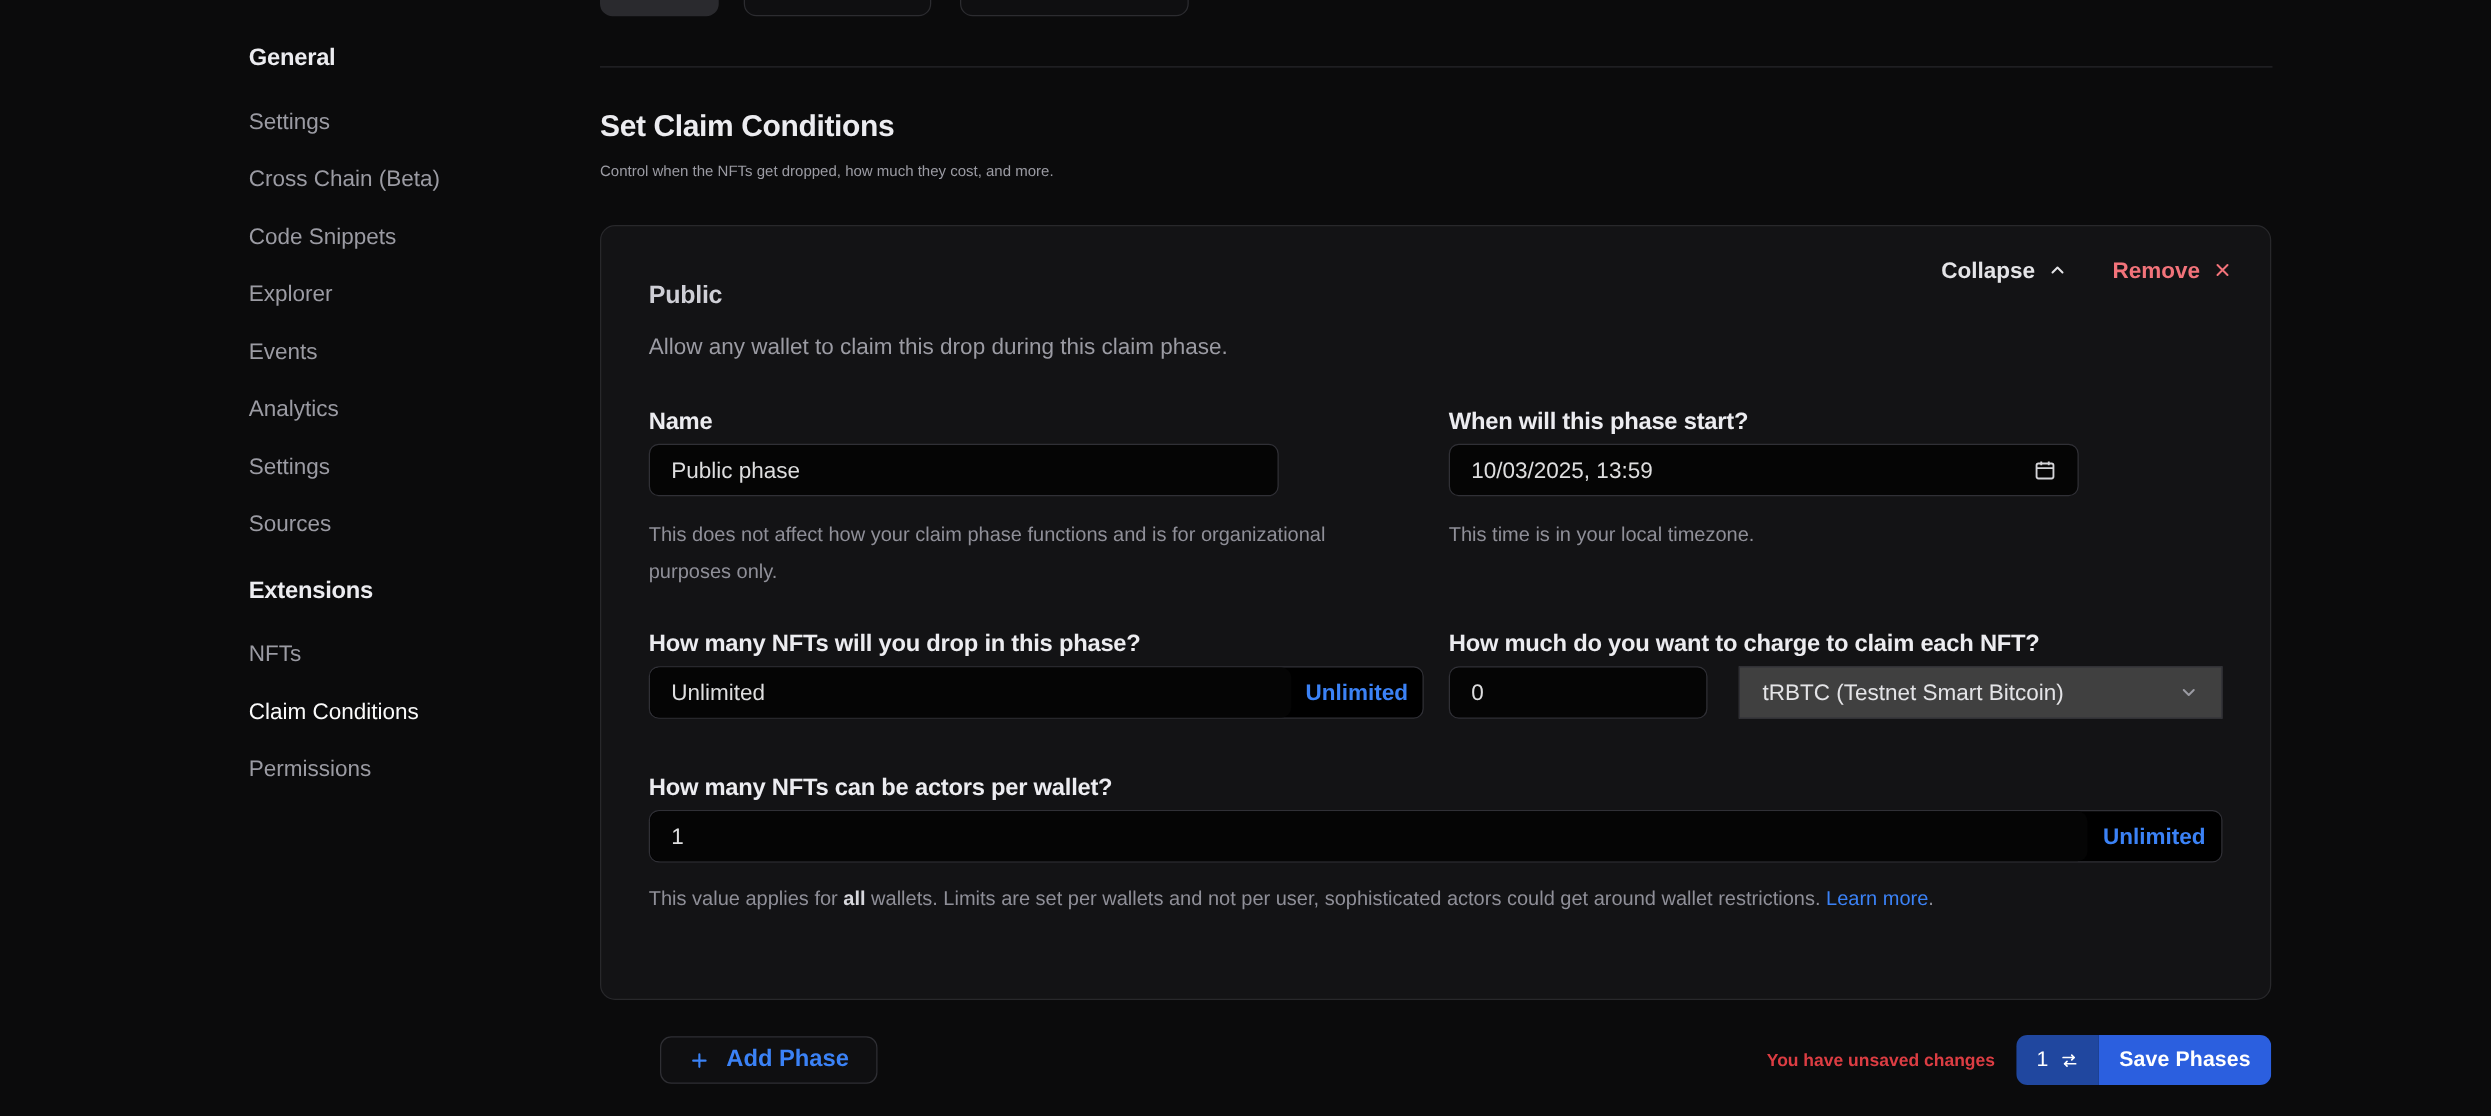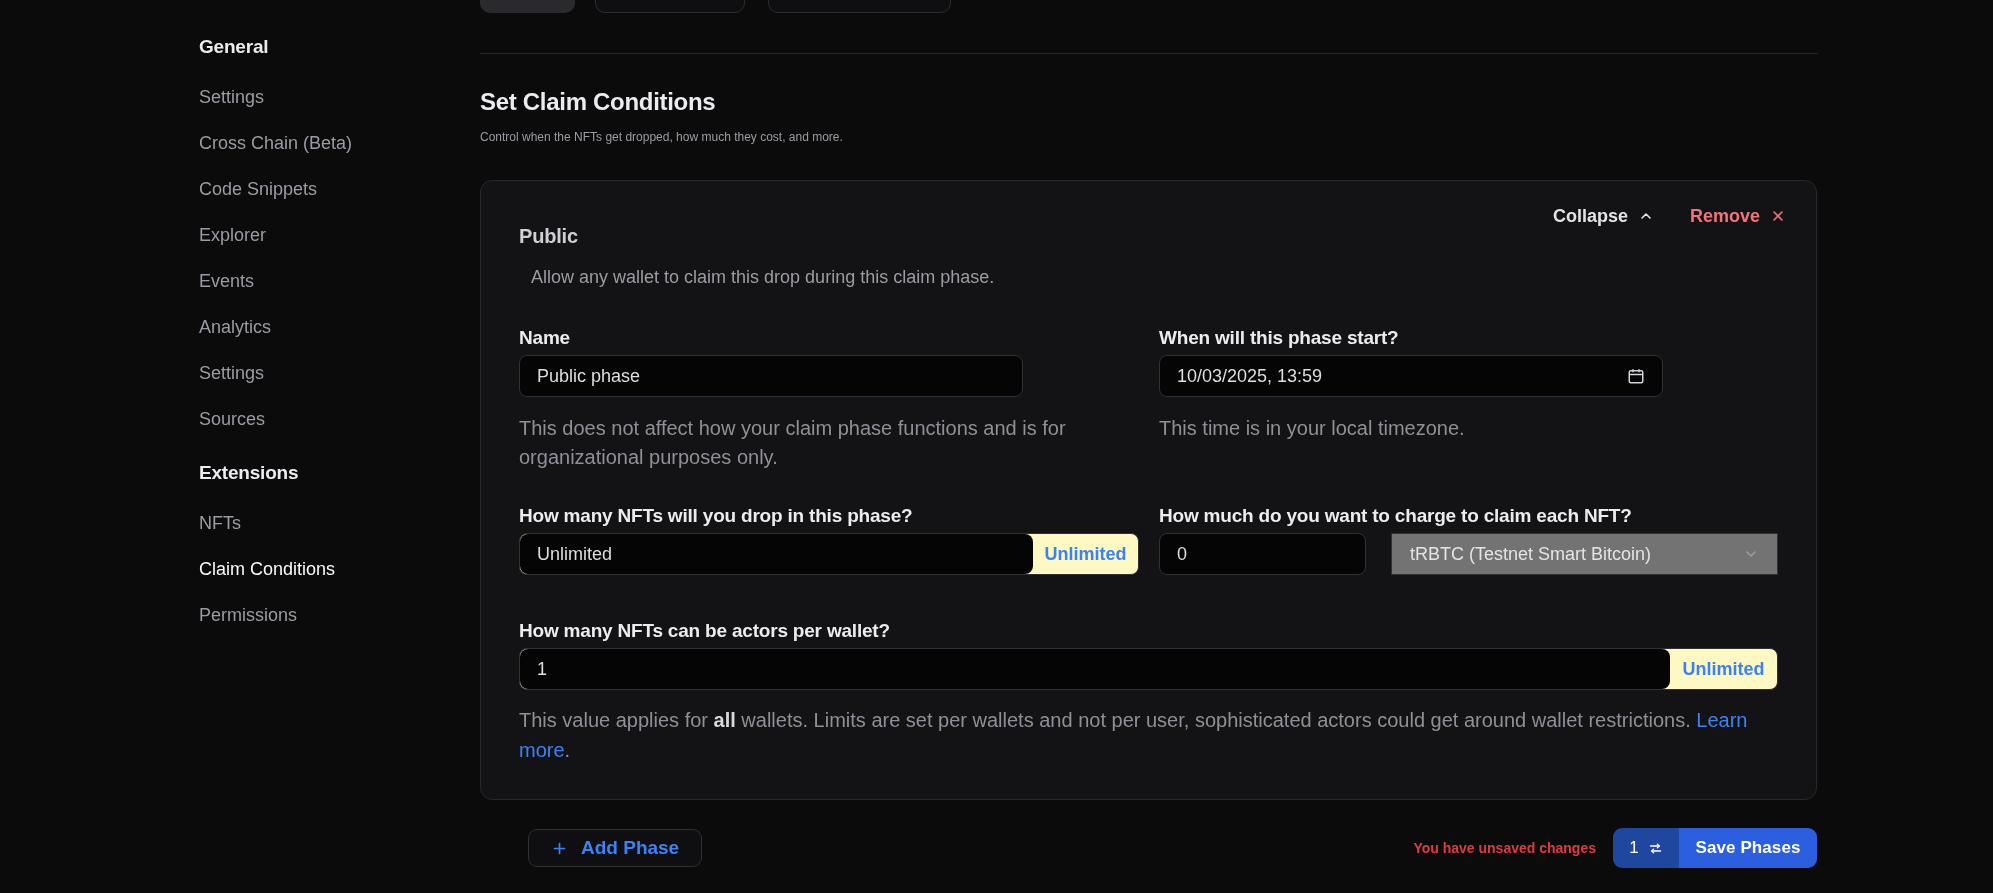--- a/index.html
+++ b/index.html
@@ -24,44 +24,44 @@
   .topbtn-scan { left:768px; width:183px; background:#0f0f11; border:1px solid #2c2c30; }
   .icon { display:inline-flex; align-items:center; justify-content:center; }
   
   .divider { position:absolute; left:480px; top:53px; width:1338px; height:1px; background:#27272a; }
   .h1 { position:absolute; left:480px; top:88px; font-size:24px; font-weight:700; letter-spacing:-0.3px; color:#ececf0; }
   .h1sub { position:absolute; left:480px; top:130px; font-size:12px; color:#9b9ba3; }
   
   .card { position:absolute; left:480px; top:180px; width:1337px; height:620px;
     background:#131315; border:1px solid #28282b; border-radius:12px; }
   .card-title { position:absolute; left:38px; top:44px; font-size:20px; font-weight:700; color:#cfcfd6; letter-spacing:-0.2px; }
-  .card-sub { position:absolute; left:50px; top:86px; font-size:18px; color:#9b9ba3;text-align:right; }
+  .card-sub { position:absolute; left:38px; top:86px; font-size:18px; color:#9b9ba3;text-align:right; }
   .card-actions { position:absolute; top:24px; right:30px; height:22px; display:flex; gap:36px; align-items:center; }
   .act-btn { display:flex; align-items:center; gap:10px; font-size:18px; font-weight:600; cursor:pointer; }
   .act-collapse { color:#e4e4e7; }
   .act-remove { color:#f2737a; }
   
   .fld-label { position:absolute; font-size:19px; font-weight:700; color:#ececf0; letter-spacing:-0.2px; }
-  .helper { position:absolute; font-size:20px; color:#8f8f98; line-height:29px; }
+  .helper { position:absolute; font-size:16px; color:#8f8f98; line-height:29px; }
   .input { position:absolute; height:42px; background:#050505; border:1px solid #303036; border-radius:8px;
     display:flex; align-items:center; padding:0 17px; font-size:18px; color:#dededf; }
   .col-l { left:38px; } .col-r { left:678px; }
   .w-full { width:504px; }
   .row1-label { top:146px; } .row1-input { top:174px; } .row1-help { top:233px; width:600px; }
   .row2-label { top:324px; } .row2-input { top:352px; }
   .row3-label { top:439px; } .row3-input { top:467px; }
   .date-input { justify-content:space-between; }
-  .group { position:absolute; height:42px; background:#fef9c3; border:1px solid #303036; border-radius:8px; }
+  .group { position:absolute; height:42px; background:#000000; border:1px solid #303036; border-radius:8px; }
   .group-input { position:absolute; left:0; top:0; bottom:0; background:#050505; border-radius:8px;
     display:flex; align-items:center; padding:0 17px; font-size:18px; color:#dededf; }
   .group-action { position:absolute; right:0; top:0; bottom:0; display:flex; align-items:center;
     justify-content:center; color:#3b82f6; font-size:18px; font-weight:600; cursor:pointer; }
   .supply-group { width:620px; } .supply-group .group-input { width:513px; } .supply-group .group-action { width:105px; }
   .amount-input { width:207px; }
-  .currency-select { position:absolute; left:232px; width:387px; height:42px; background:#737373;
+  .currency-select { position:absolute; left:232px; width:387px; height:42px; background:#404040;
     border:1px solid #303036; border-radius:0; display:flex; align-items:center; justify-content:space-between;
     padding:0 18px; font-size:18px; color:#e4e4e7; cursor:pointer; }
   .wallet-group { left:38px; width:1259px; } .wallet-group .group-input { width:1150px; } .wallet-group .group-action { width:107px; }
   .wallet-help { left:38px; top:524px; width:1259px; line-height:30px; }
   .wallet-help b { color:#d7d7dc; }
   .link { color:#3b82f6; cursor:pointer; }
   
   .footer { position:absolute; left:480px; top:828px; width:1337px; height:40px; display:flex; align-items:center;padding-left:48px; }
   .add-phase { height:38px; padding:0 22px; border:1px solid #2f2f34; border-radius:9px; background:#0f0f11;
     display:flex; gap:13px; align-items:center; color:#3b82f6; font-size:19px; font-weight:600; cursor:pointer; }

